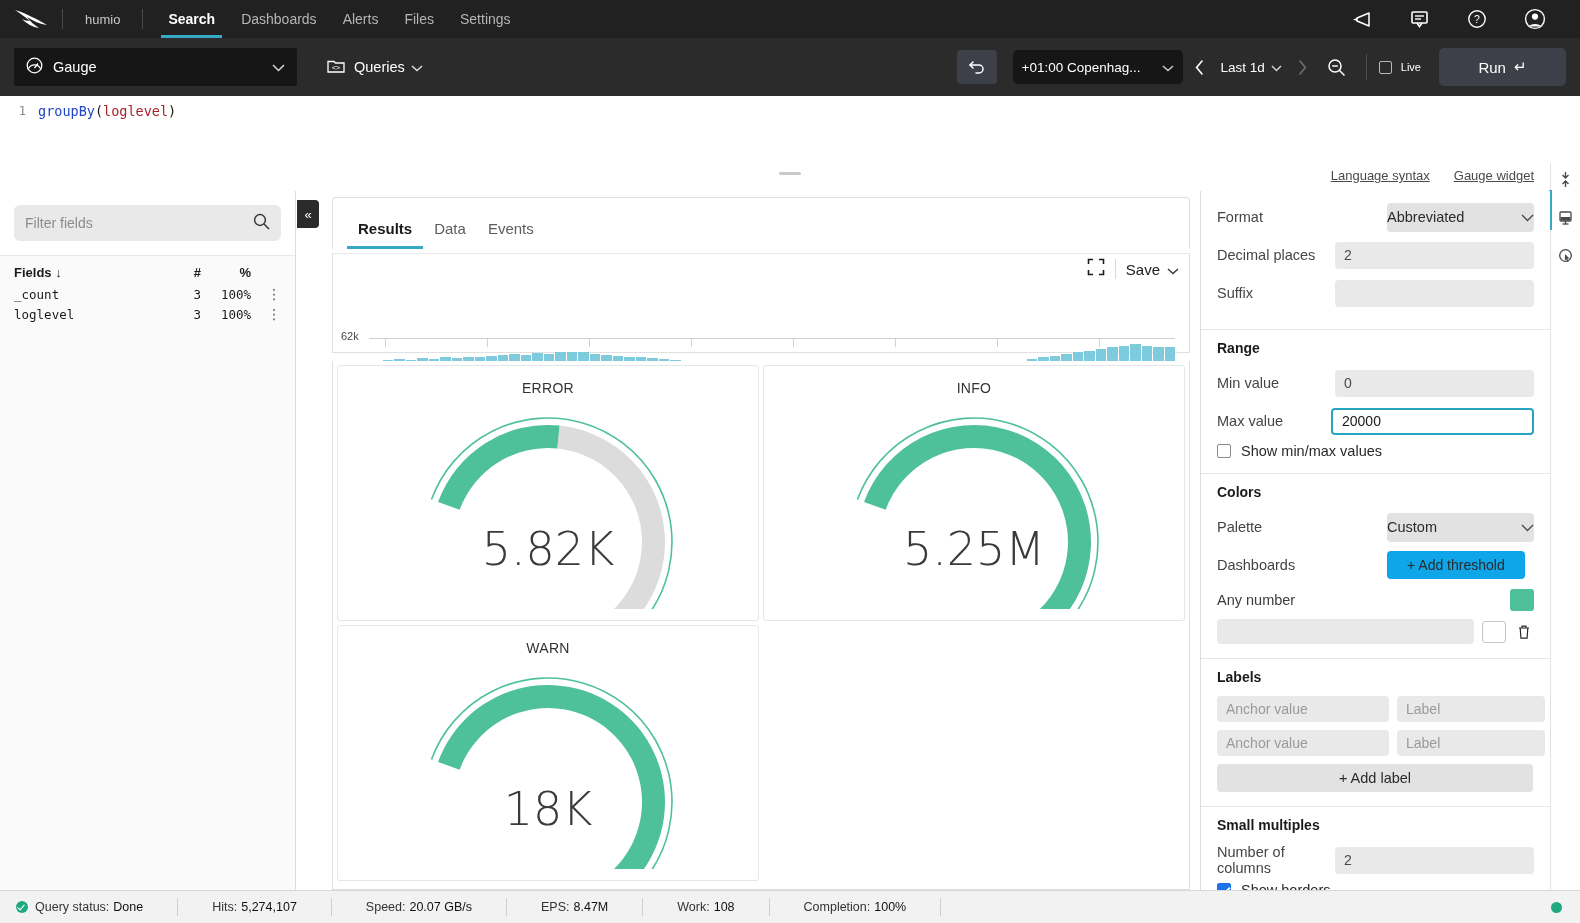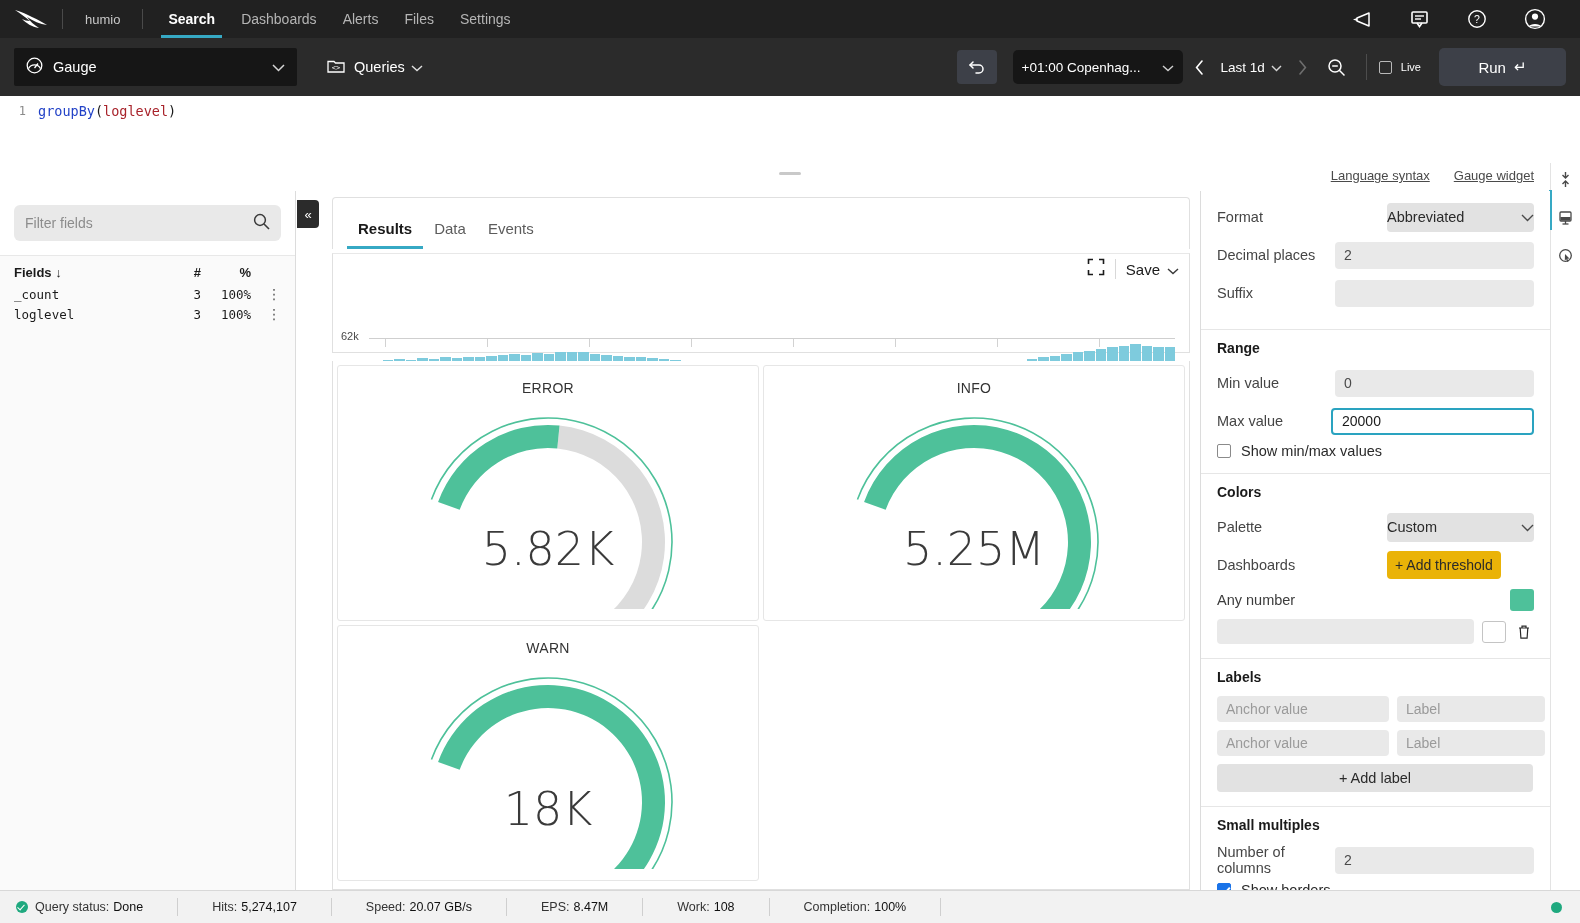--- a/index.html
+++ b/index.html
@@ -250,23 +250,23 @@
   }
   .cb-box.checked {
     background: #1a73e8; border-color: #1a73e8; position: relative;
   }
   .cb-box.checked::after {
     content: ""; position: absolute; left: 3.5px; top: 0.5px; width: 4px; height: 8px;
     border: solid #fff; border-width: 0 2px 2px 0; transform: rotate(42deg);
   }
   .cb-label { font-size: 14.5px; color: #2a2a2a; }
   .btn-grey {
-    background: #eab308; border-radius: 4px; height: 28px; display: flex;
+    background: #0ea5e9; border-radius: 4px; height: 28px; display: flex;
     align-items: center; justify-content: center; font-size: 14px; color: #2a2a2a;
-    padding: 0 8px; cursor: pointer;
+    padding: 0 20px; cursor: pointer;
   }
   .thresh-row { display: flex; align-items: center; margin-top: 8px; }
   .thresh-label { flex: 1; font-size: 14.5px; color: #3c3c3c; }
   .swatch { width: 24px; height: 22px; border-radius: 3px; }
   .swatch.outline { border: 1px solid #c4c4c4; background: #fff; }
   .thresh-row2 { display: flex; align-items: center; margin-top: 8px; gap: 8px; }
   .thresh-input {
     flex: 1; height: 25px; background: #e9e9e9; border: none; border-radius: 4px; outline: none;
   }
   .trash { width: 20px; display: flex; justify-content: center; cursor: pointer; }

